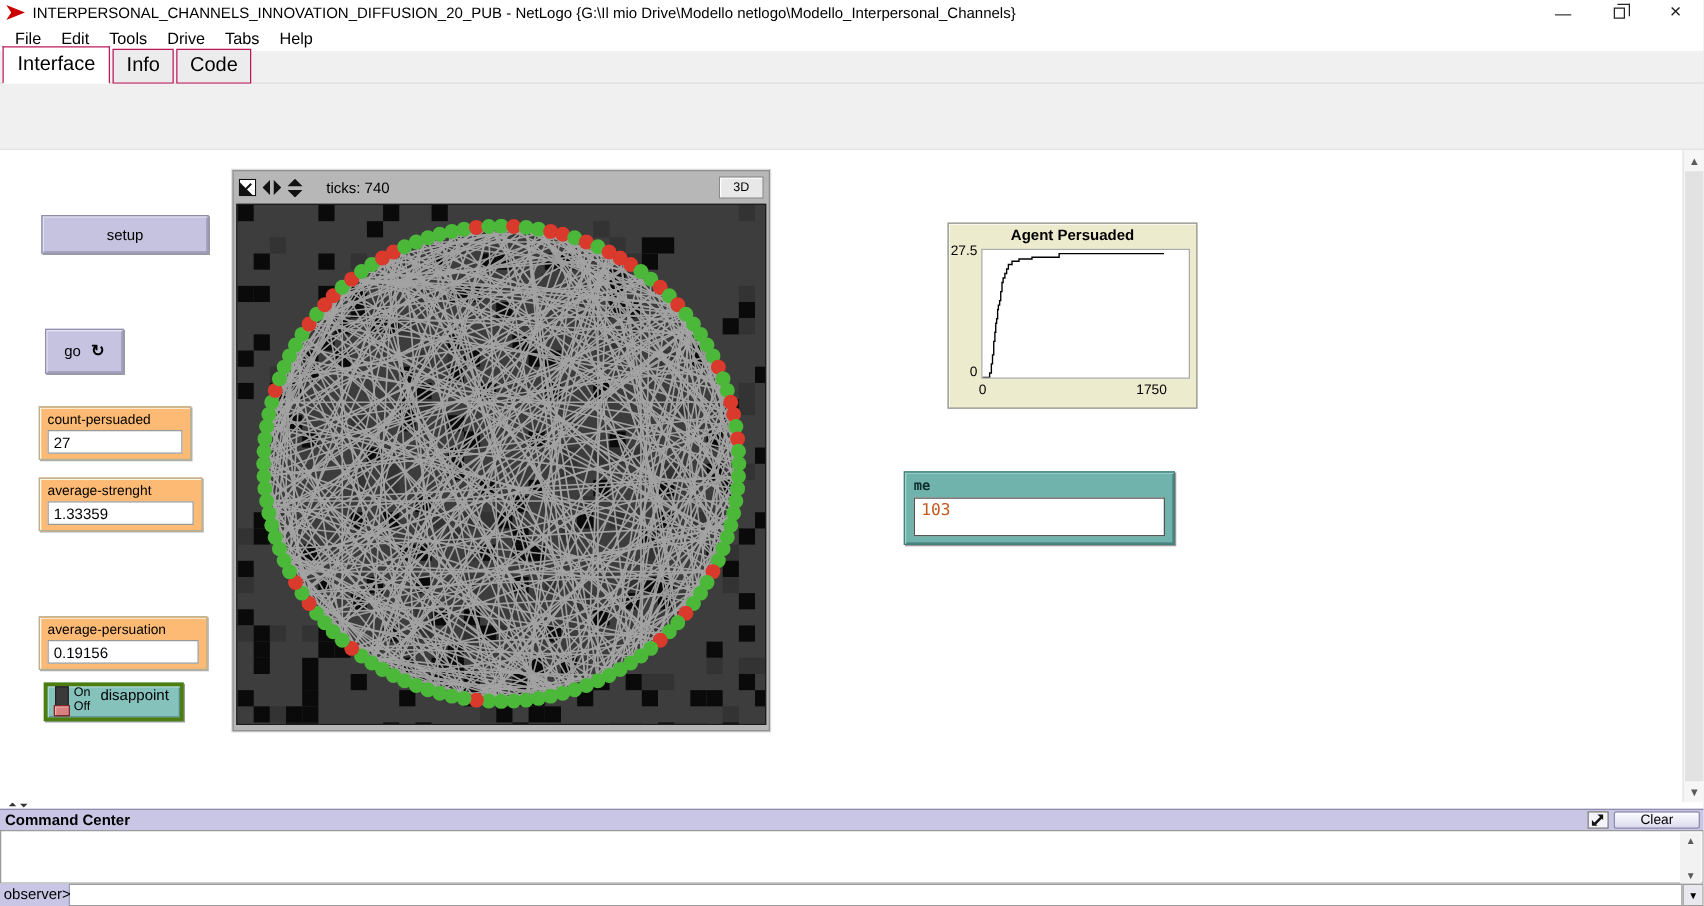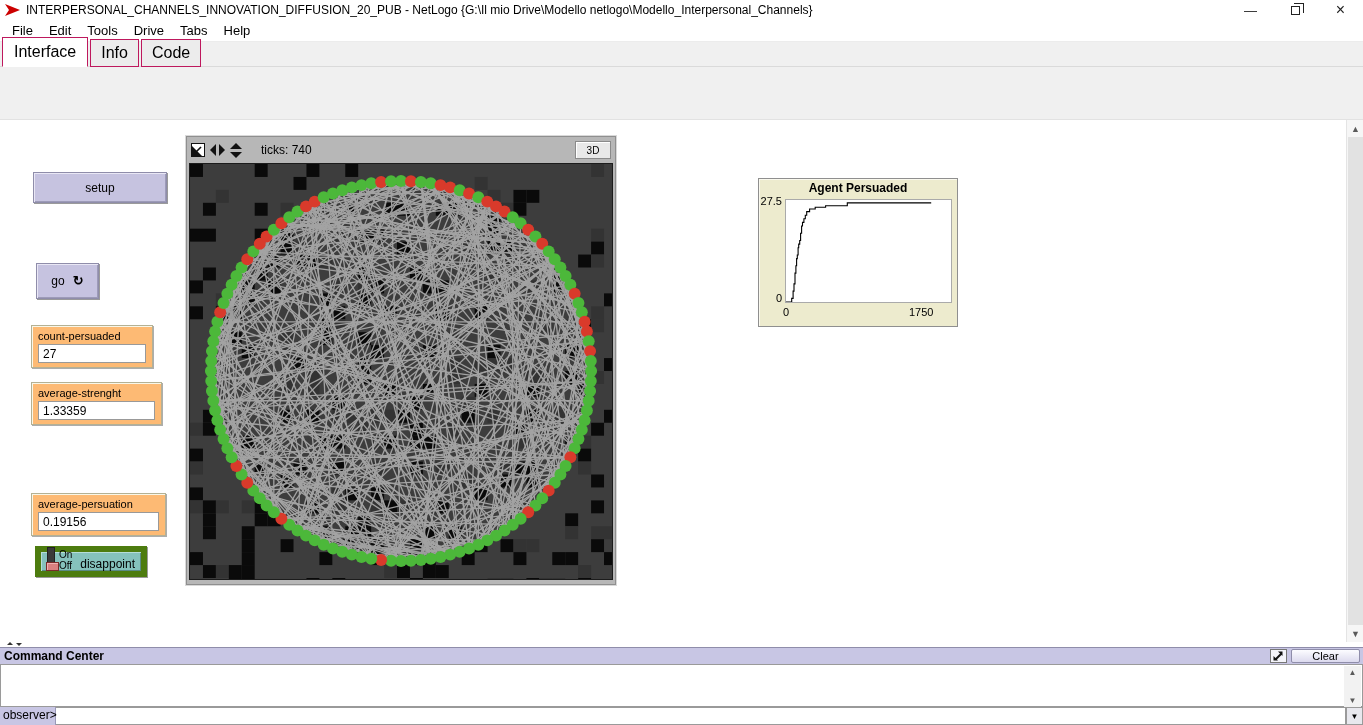--- a/index.html
+++ b/index.html
@@ -57,23 +57,23 @@
   .nl-button { position:absolute; background:#c6c3e0; border:1px solid #8f8daa;
     box-shadow: inset 1px 1px 0 #e9e7f5, inset -1px -1px 0 #9d9bb8, 1px 1px 0 #9a9a9a;
     display:flex; align-items:center; justify-content:center; font-size:12px; }
   .forever-ic { font-size:13px; font-weight:bold; margin-left:8px; line-height:10px; }
   
   .monitor { position:absolute; background:#fdba74; border:1px solid #b4b194;
     box-shadow: inset 1px 1px 0 #f8f7e8, 1px 1px 0 #adadad; padding:4px 6px; }
   .monitor .m-label { font-size:11px; margin-bottom:2px; }
   .monitor .m-value { background:#fff; border:1px solid #999; font-size:12px; padding:2px 4px; height:19px; }
   
-  .nl-switch { position:absolute; background:#85c2bc; border:6px solid #4d7c0f;
+  .nl-switch { position:absolute; background:#85c2bc; border:3px solid #4d7c0f;
     box-shadow: inset 1px 1px 0 #b6ddd9, inset -1px -1px 0 #5a8a85, 1px 1px 0 #9a9a9a;
-    display:flex; align-items:flex-end; padding:0 6px; }
+    display:flex; align-items:flex-start; padding:0 6px; }
   .sw-track { position:relative; width:11px; height:24px; background:#3a3a3a; border:1px solid #222; margin-right:4px; }
   .sw-handle { position:absolute; left:-2px; width:13px; height:9px; background:#d98080; border:1px solid #7a2a2a; box-shadow: inset 1px 1px 0 #eeb0b0; }
   .sw-handle.off { bottom:-1px; } 
   .sw-onoff { display:flex; flex-direction:column; font-size:10px; line-height:11px; margin-right:8px; }
   .nl-switch .sw-name { font-size:12px; }
   
   .world { position:absolute; left:186px; top:16px; width:430px; height:449px; background:#b7b7b7; border:1px solid #8f8f8f; box-shadow:0 0 0 1px #d9d9d9; }
   .world-header { height:26px; display:flex; align-items:center; padding:0 4px; }
   .wh-ic { margin-right:5px; display:flex; }
   .ticks { font-size:12px; margin-left:14px; }
@@ -1070,20 +1070,24 @@
         <svg width="165" height="102" viewBox="0 0 165 102">
             <polyline id="plot-line" fill="none" stroke="#000000" stroke-width="1.1" points="0.0,102.0 5.7,102.0 5.7,98.4 7.1,98.4 7.1,91.1 8.0,91.1 8.0,83.9 9.0,83.9 9.0,73.1 9.9,73.1 9.9,65.8 10.6,65.8 10.6,58.6 11.3,58.6 11.3,55.0 12.1,55.0 12.1,47.7 12.7,47.7 12.7,44.1 13.7,44.1 13.7,40.5 14.6,40.5 14.6,33.3 15.6,33.3 15.6,26.0 16.5,26.0 16.5,22.4 17.9,22.4 17.9,18.8 19.3,18.8 19.3,15.2 20.7,15.2 20.7,11.6 23.6,11.6 23.6,9.0 29.2,9.0 29.2,7.2 39.6,7.2 39.6,5.8 61.3,5.8 61.3,2.9 145.2,2.9"></polyline>
           </svg>
       </div>
       <div class="ax ax-ymax">27.5</div>
       <div class="ax ax-ymin">0</div>
       <div class="ax ax-xmin">0</div>
       <div class="ax ax-xmax">1750</div>
     </div>
 
+    <div class="inputbox">
+      <div class="ib-label">me</div>
+      <div class="ib-field">103</div>
+    </div>
 
     <div class="vscroll">
       <div class="arr up">▲</div>
       <div class="thumb"></div>
       <div class="arr down">▼</div>
     </div>
   </div>
 
   <div class="divider">
     <svg width="16" height="5">

